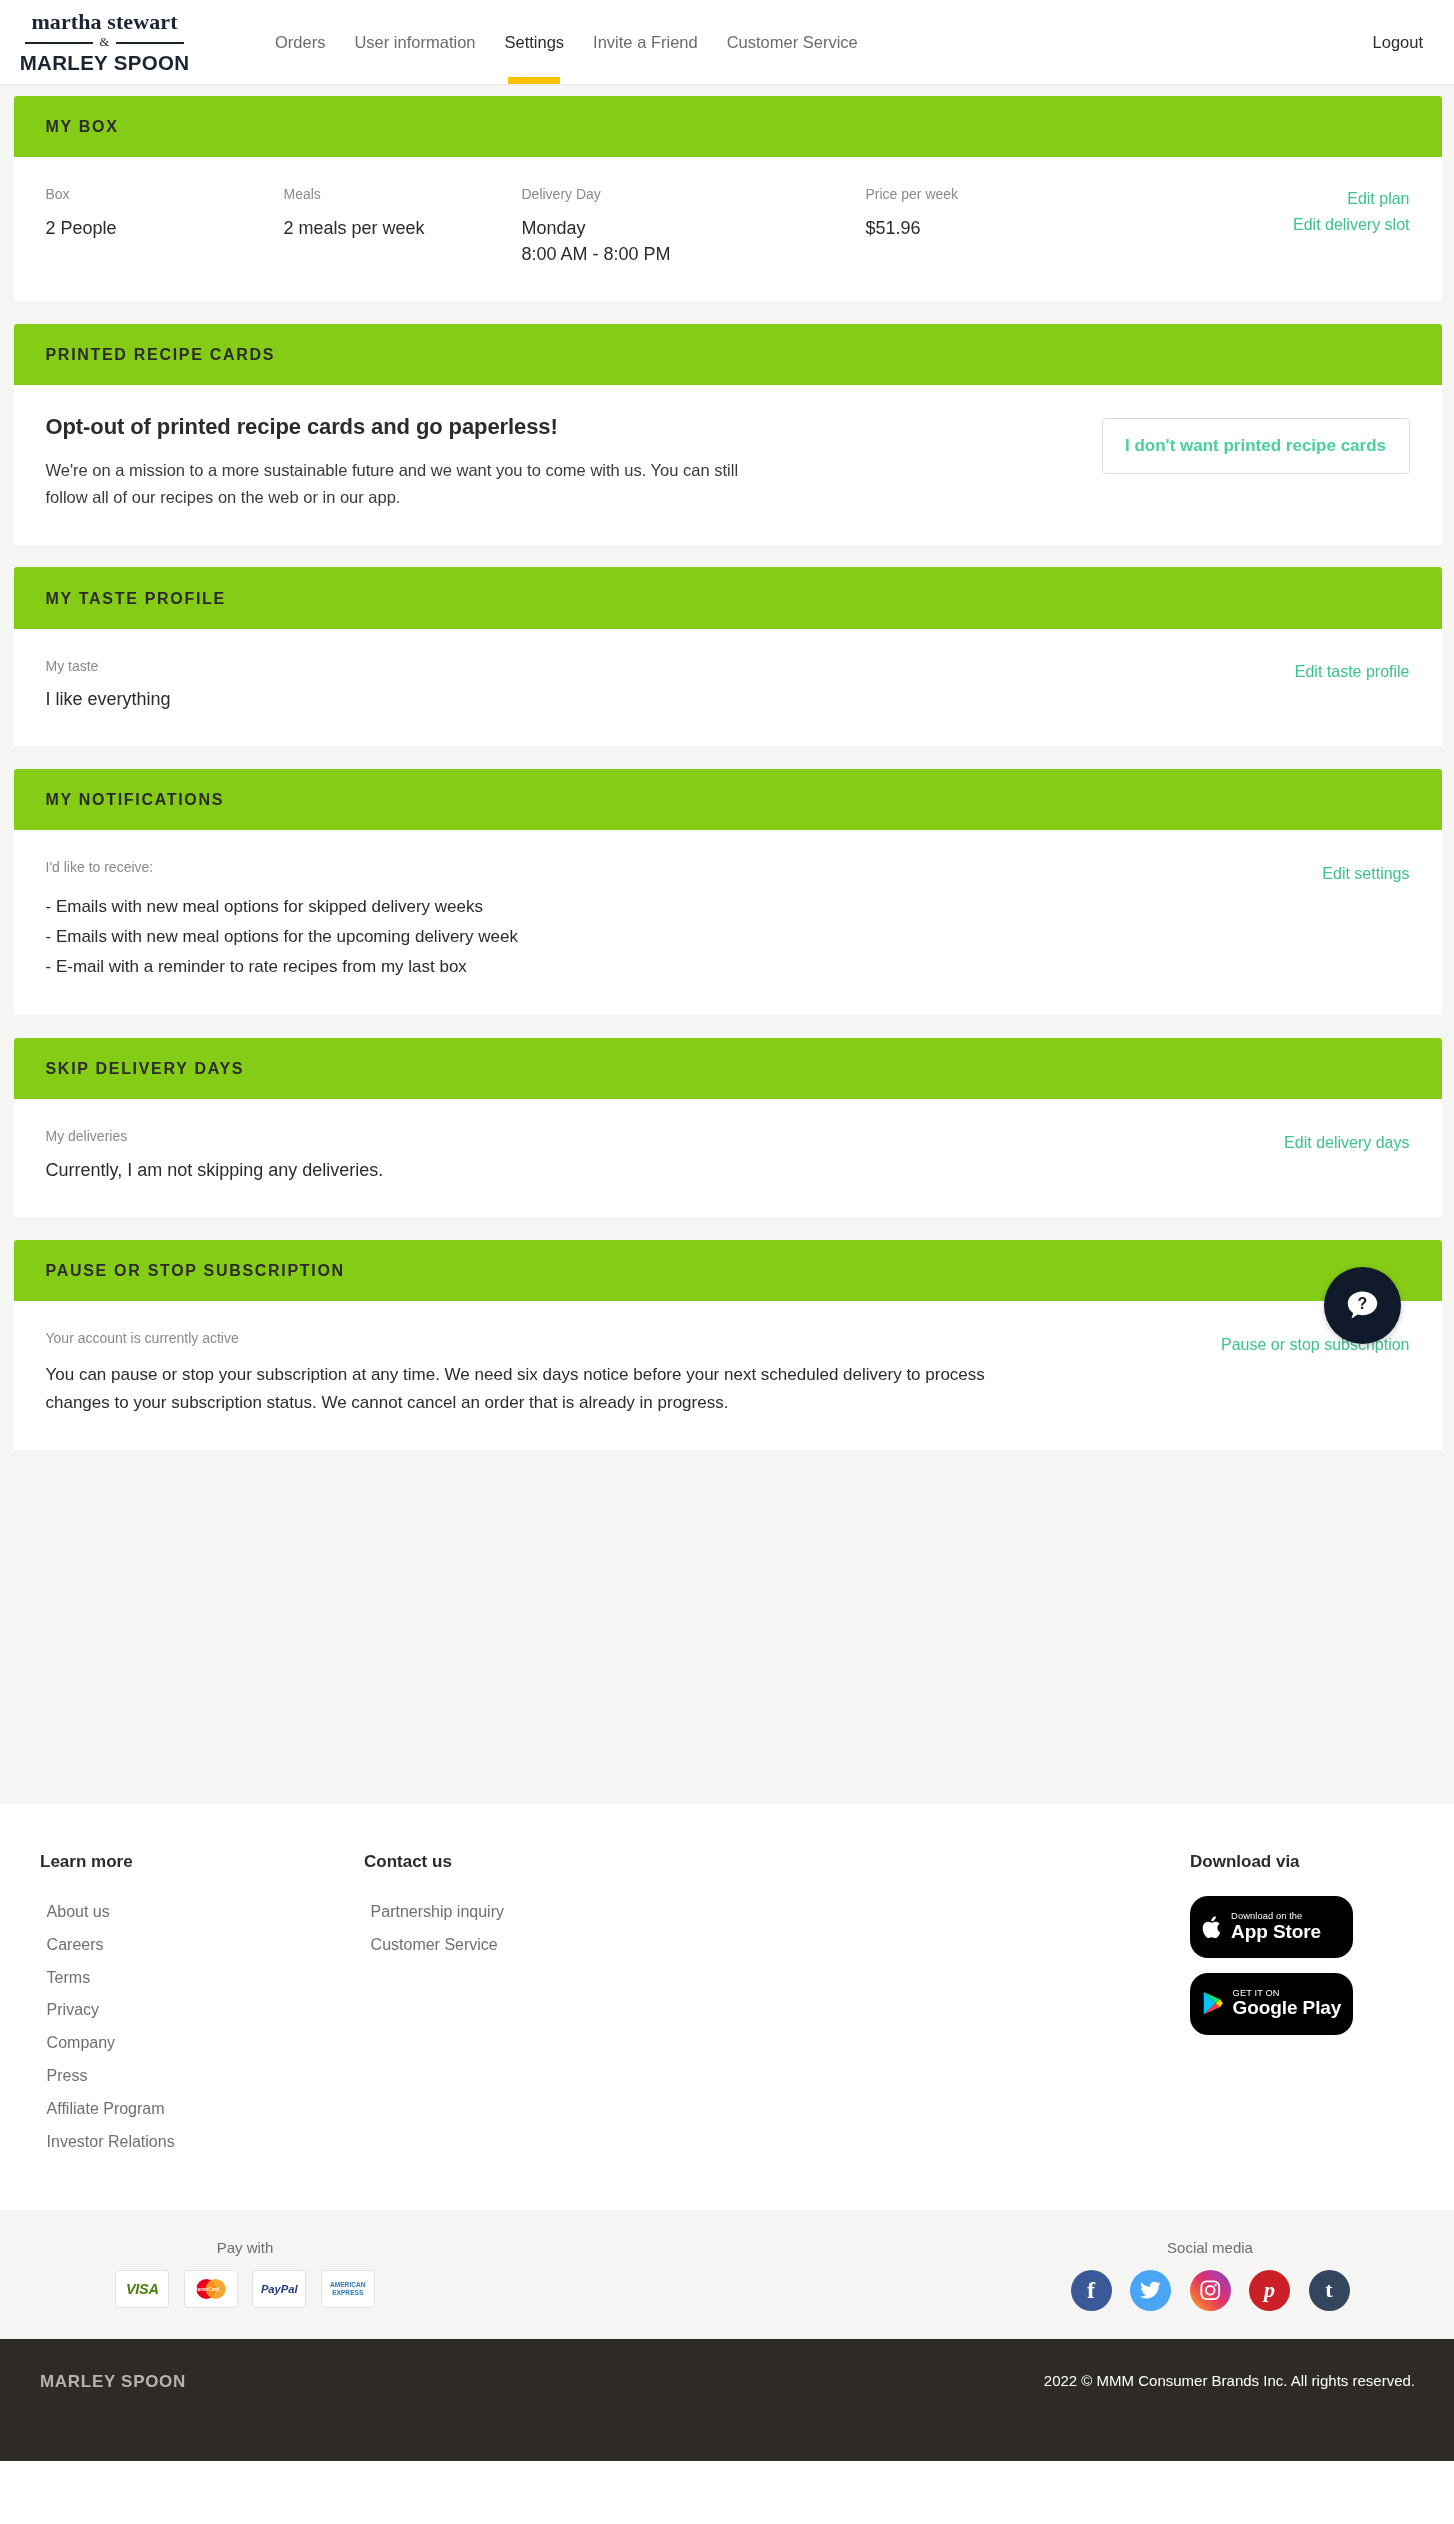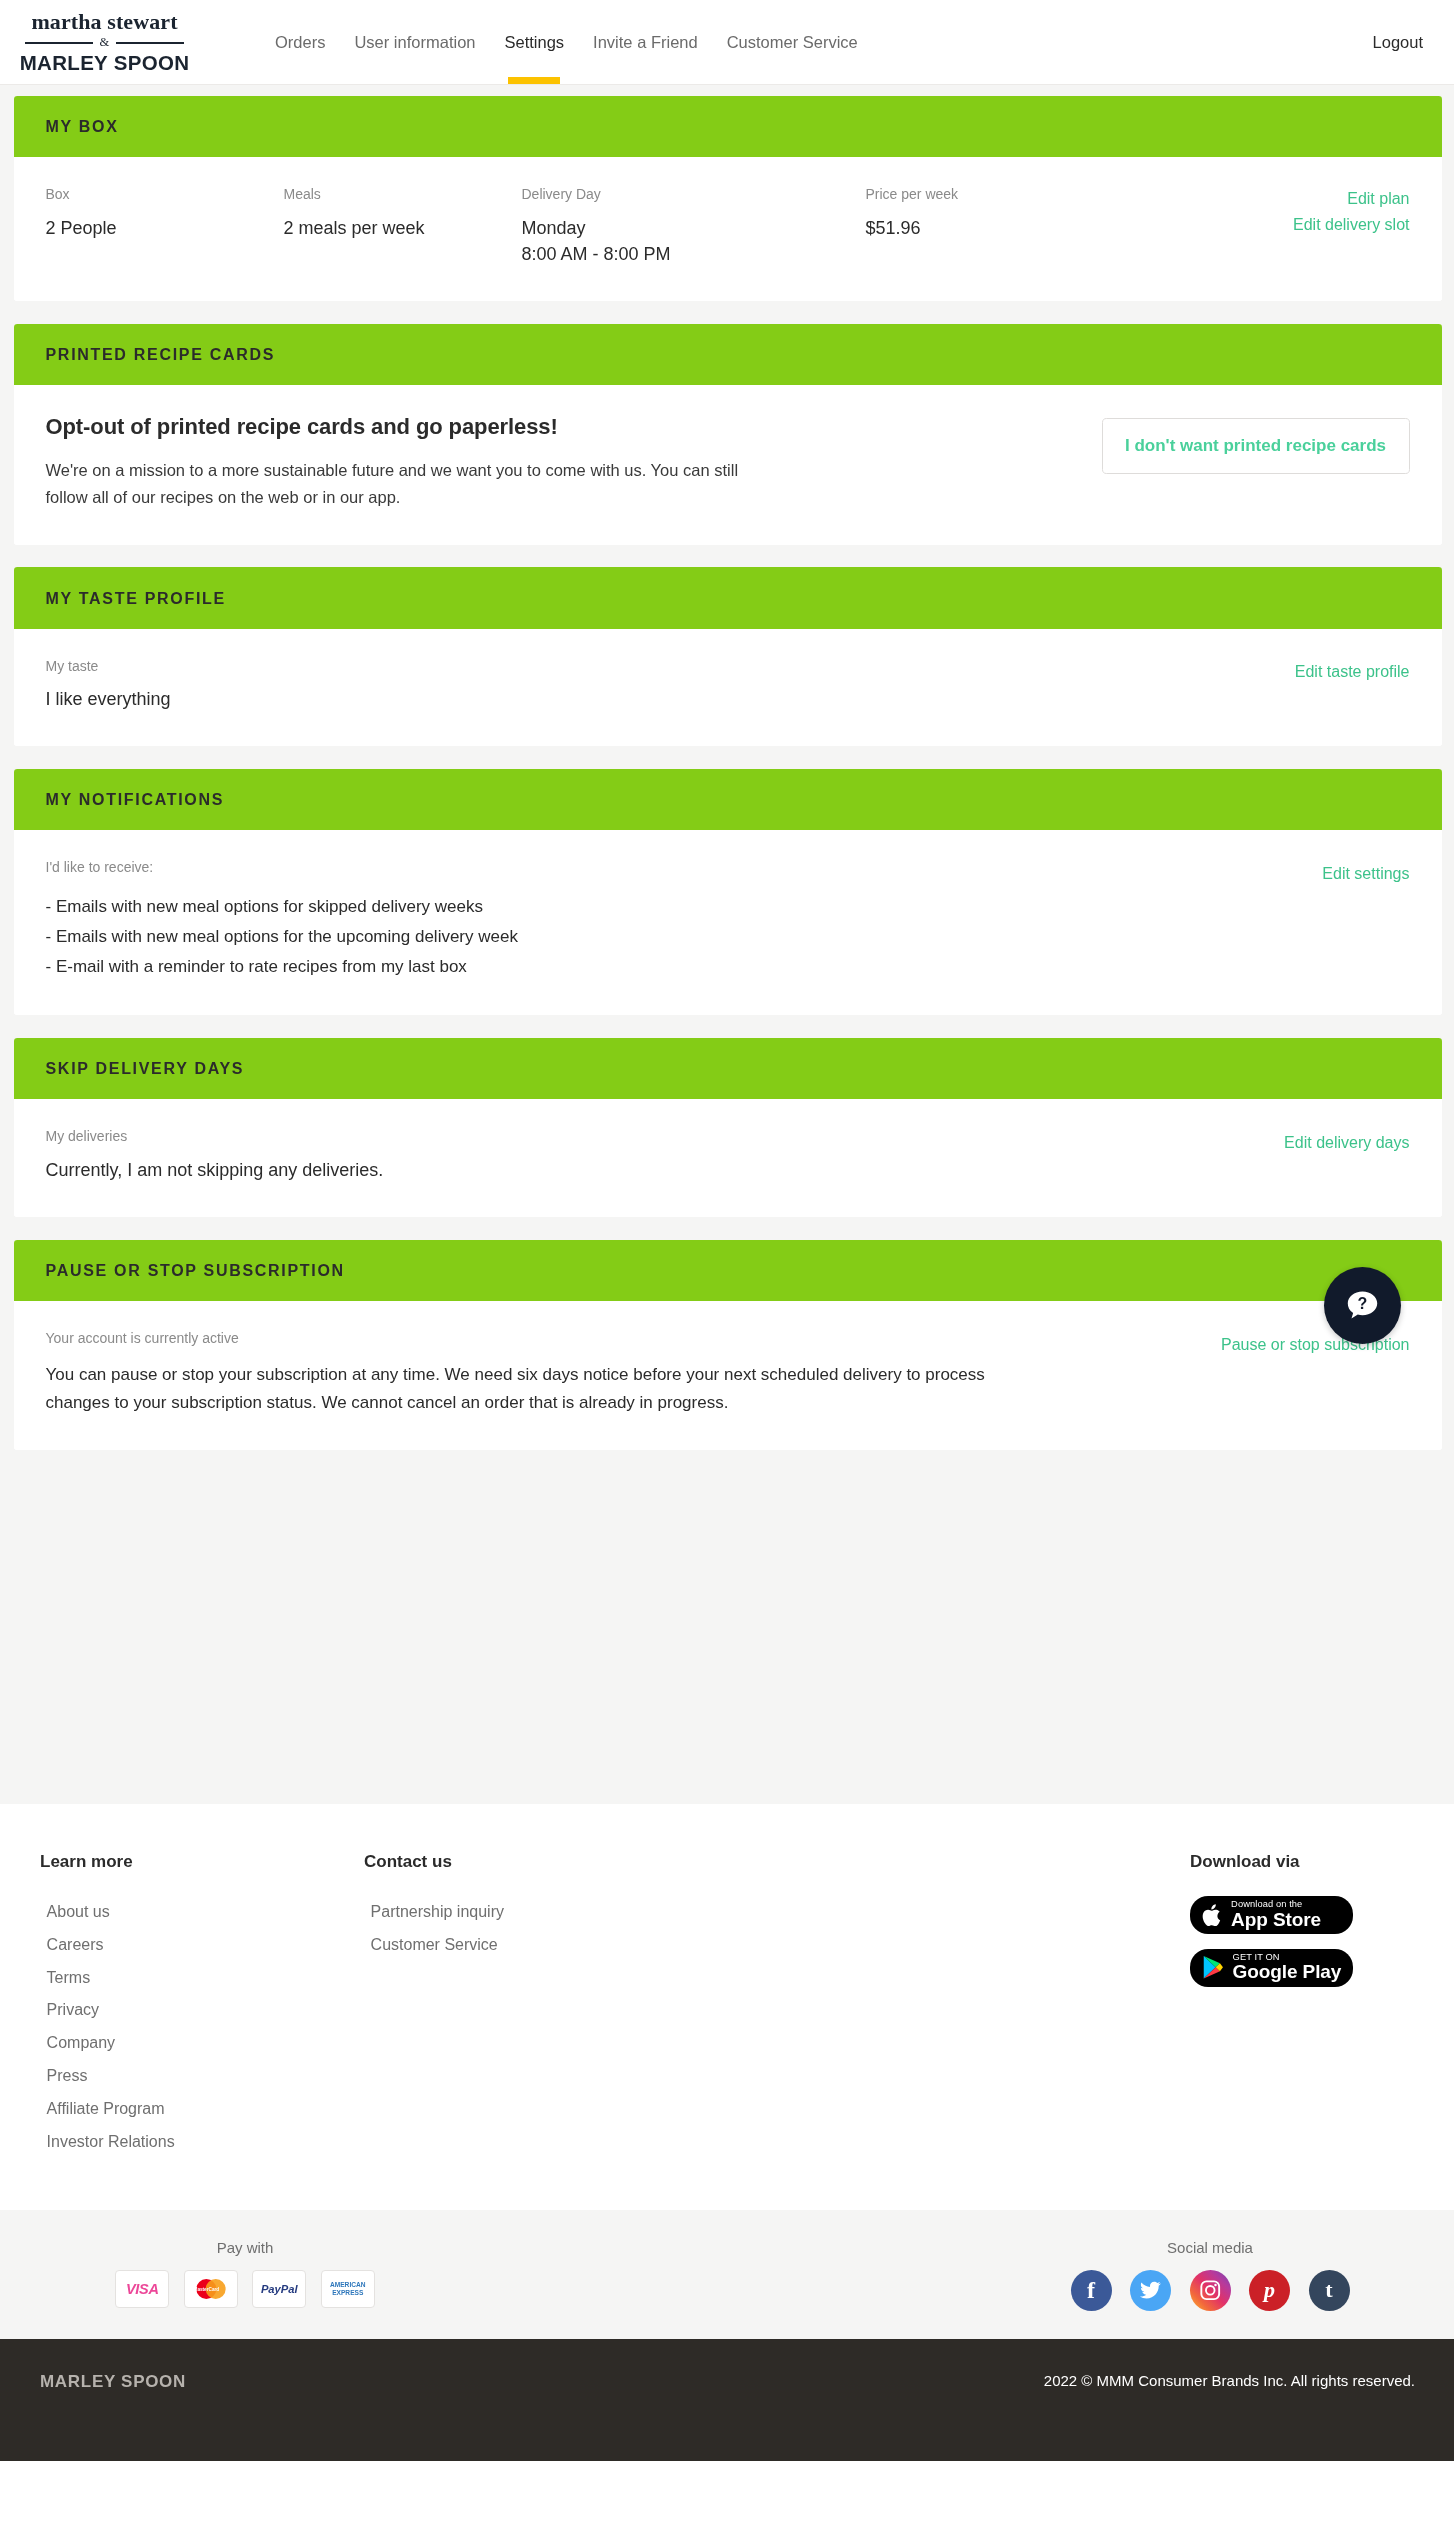--- a/index.html
+++ b/index.html
@@ -240,21 +240,21 @@
   }
   .f-link {
     font-size: 16px;
     color: #6f6f6f;
     line-height: 2.05;
     cursor: pointer;
     padding-left: 6.6px;
   }
   .store-badge {
     width: 163px;
-    height: 38px;
+    height: 62px;
     background: #000000;
     border-radius: 18px;
     display: flex;
     align-items: center;
     padding: 0 10.6px;
     margin-bottom: 14.5px;
     cursor: pointer;
   }
   .badge-txt { color: #ffffff; line-height: 1.05; margin-left: 8px; }
   .badge-small { font-size: 9.3px; display: block; letter-spacing: 0.1px; }
@@ -503,21 +503,21 @@
         </span>
       </div>
     </div>
   </div>
 
   <div class="footer-pay">
     <div class="pay-block">
       <div class="pay-title">Pay with</div>
       <div class="pay-icons">
         <div class="pay-card">
-          <span style="color:#ec4899;font-style:italic;font-weight:700;font-size:14.5px;letter-spacing:-0.3px;">VISA</span>
+          <span style="color:#4d7c0f;font-style:italic;font-weight:700;font-size:14.5px;letter-spacing:-0.3px;">VISA</span>
         </div>
         <div class="pay-card">
           <svg width="36" height="24" viewBox="0 0 54 36">
             <circle cx="20" cy="18" r="15" fill="#eb001b"></circle>
             <circle cx="34" cy="18" r="15" fill="#f79e1b" opacity=".9"></circle>
             <text x="20" y="21" font-family="Liberation Sans, sans-serif" font-size="7" font-weight="700" fill="#ffffff" text-anchor="middle">MasterCard</text>
           </svg>
         </div>
         <div class="pay-card">
           <span style="color:#253b80;font-style:italic;font-weight:700;font-size:11.2px;">PayPal</span>

